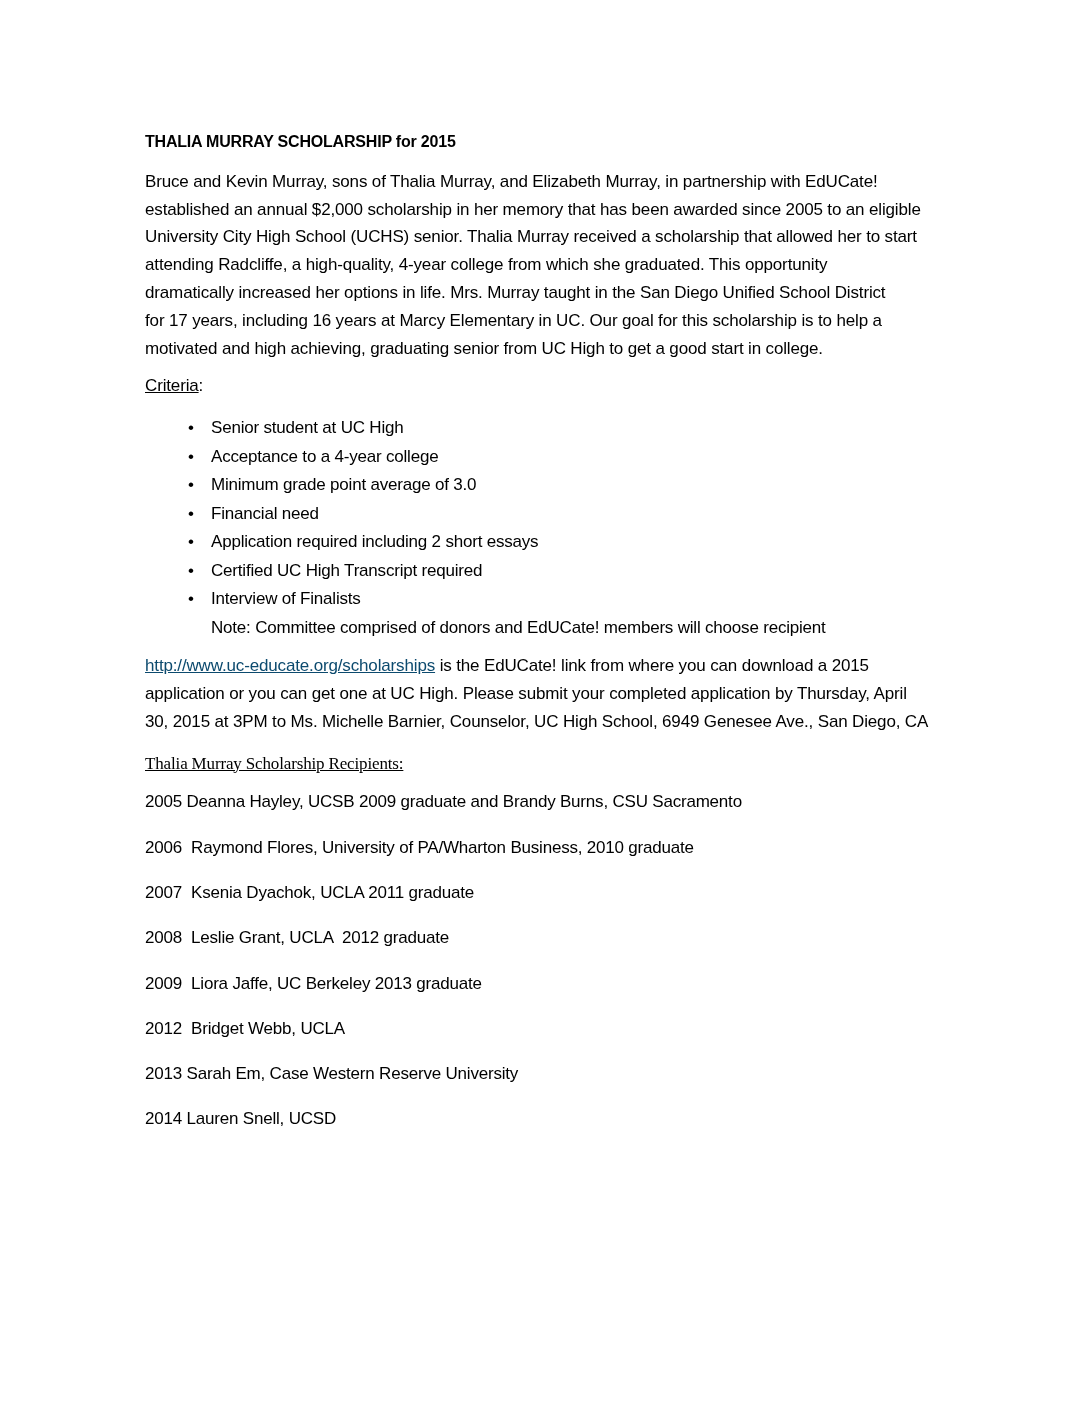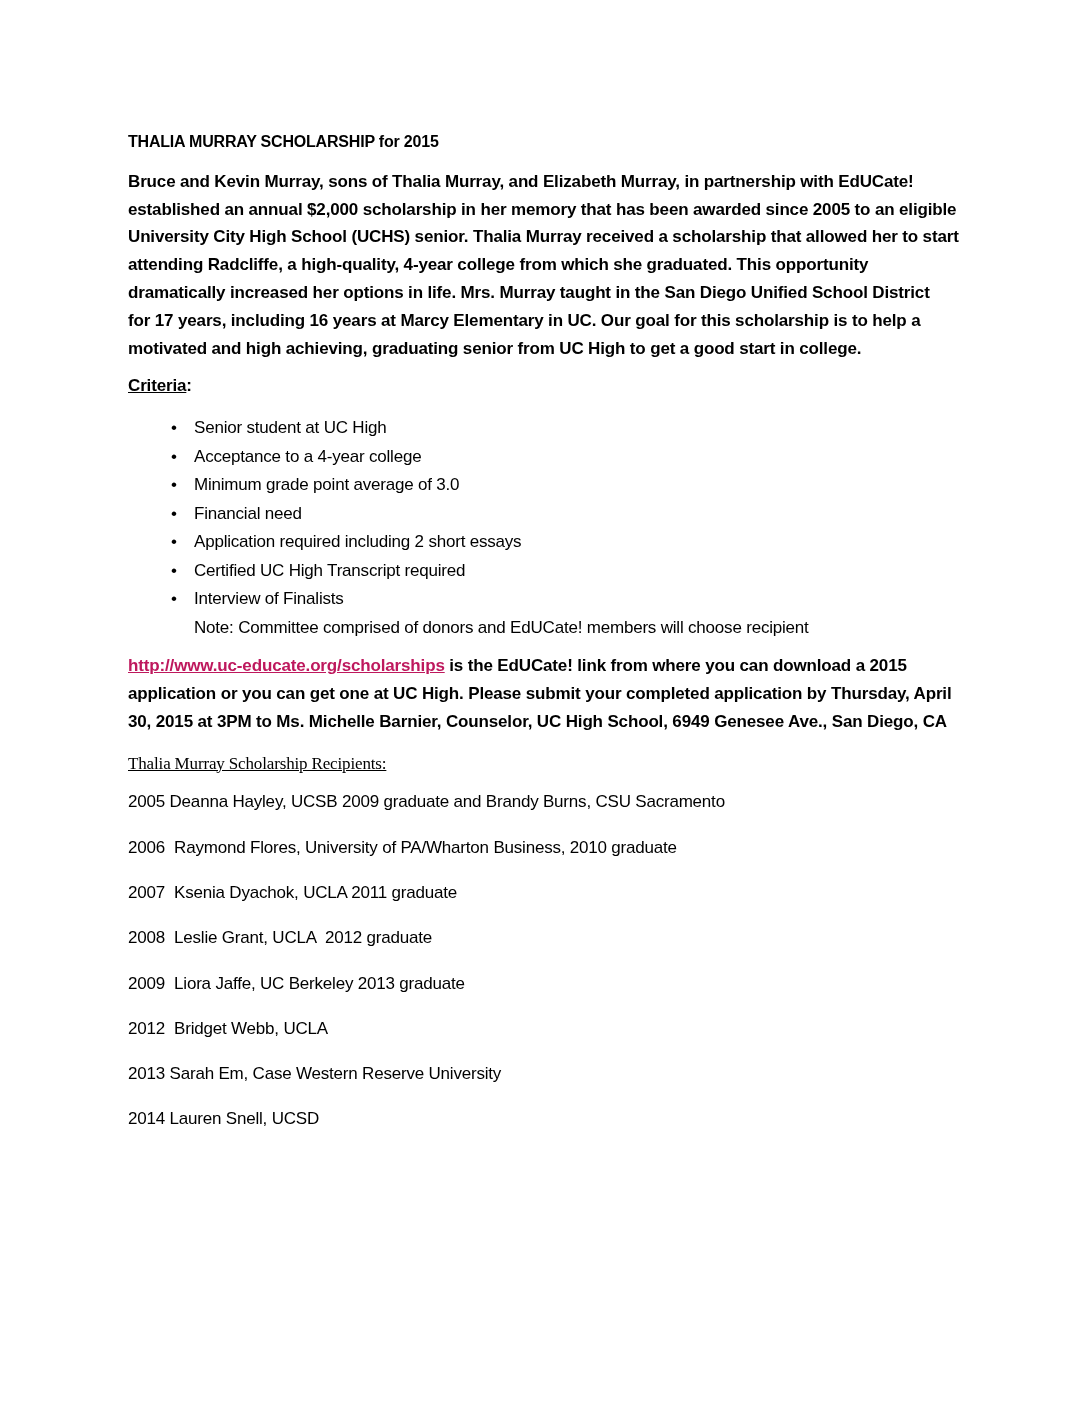--- a/index.html
+++ b/index.html
@@ -1,26 +1,26 @@
 <!DOCTYPE html>
 <html><head>
 <meta charset="utf-8">
 <style>
   html, body { margin: 0; padding: 0; background: #ffffff; }
   body { width: 1088px; height: 1408px; position: relative; overflow: hidden;
          font-family: "Liberation Sans", sans-serif; color: #000; }
-  .page { position: absolute; left: 128px; top: 128px; width: 850px; font-size: 17px; line-height: 27.8px; }
+  .page { position: absolute; left: 145px; top: 128px; width: 850px; font-size: 17px; line-height: 27.8px; }
   .title { font-weight: bold; font-size: 16px; margin: 0 0 12px 0; letter-spacing: -0.2px; }
-  .para { margin: 8px 0 10px 0; letter-spacing: -0.15px; font-weight: bold; }
+  .para { margin: 8px 0 10px 0; letter-spacing: -0.15px; }
   .under { text-decoration: underline; }
   ul.criteria { list-style: none; margin: 14px 0 10px 0; padding: 0; }
   ul.criteria li { position: relative; padding-left: 66px; line-height: 28.5px; letter-spacing: -0.2px; }
   ul.criteria li .bullet { position: absolute; left: 43px; top: 0; }
   .note { padding-left: 66px; line-height: 28.5px; letter-spacing: -0.2px; }
-  a { color: #be185d; text-decoration: underline; }
+  a { color: #0c4a6e; text-decoration: underline; }
   .recips-head { margin: 14px 0 14px 0; text-decoration: underline; letter-spacing: -0.15px; font-family: Liberation Serif, serif; }
   .recip { height: 45.3px; line-height: 22px; letter-spacing: -0.2px; white-space: pre; }
 </style>
 </head>
 <body>
 
 <div class="page">
   <div class="title">THALIA MURRAY SCHOLARSHIP for 2015</div>
 
   <div class="para">

